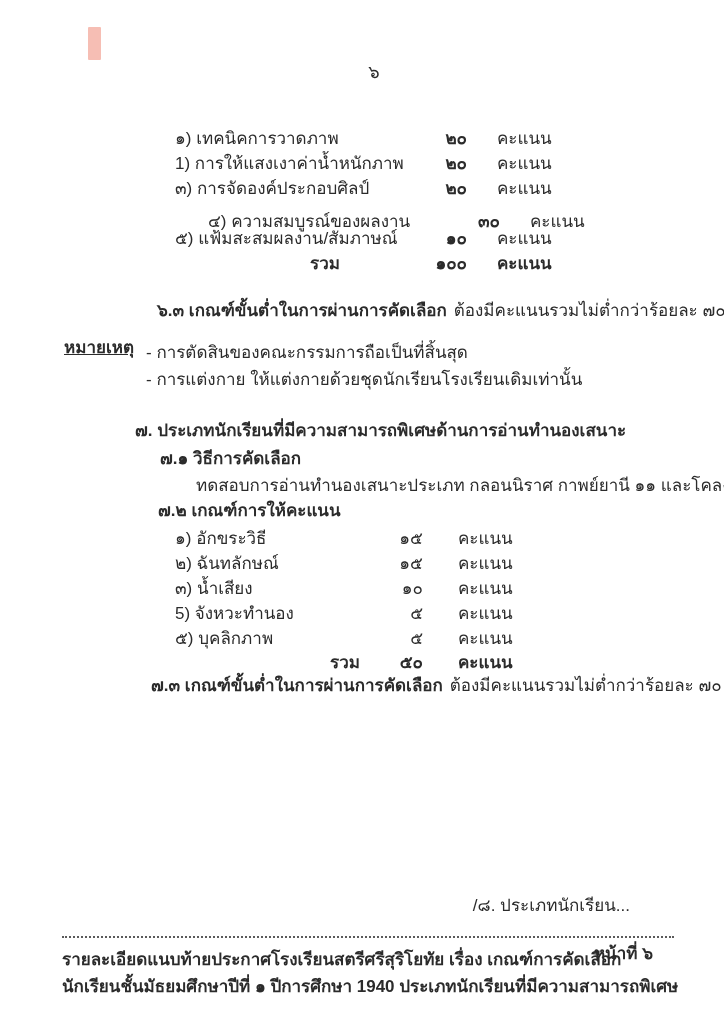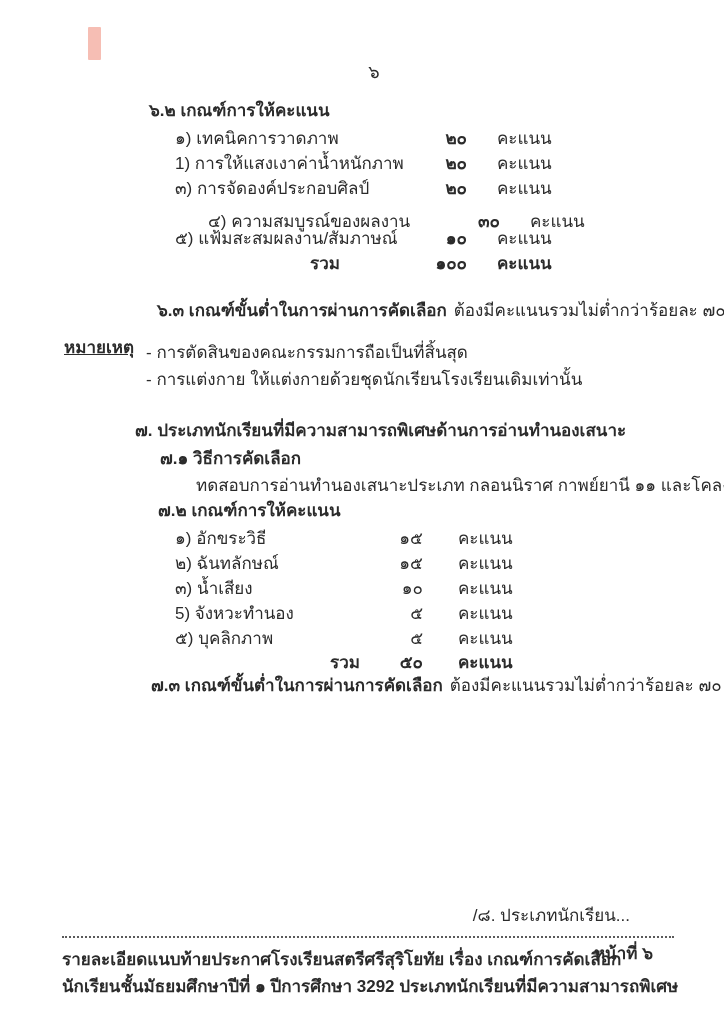--- a/index.html
+++ b/index.html
@@ -40,36 +40,35 @@
   .t72 .score{position:absolute;left:343px;width:80px;text-align:right;}
   .t72 .unit{position:absolute;left:458px;}
   .t72 .total-lbl{left:330px;}
   .r0-62{top:129px;} .r1-62{top:154px;} .r2-62{top:179px;} .r3-62{top:212px;margin-left:33px;} .r4-62{top:229px;} .rt-62{top:254px;}
   .r0-72{top:529px;} .r1-72{top:554px;} .r2-72{top:579px;} .r3-72{top:604px;} .r4-72{top:629px;padding-left:40px;} .rt-72{top:653px;}
   
   .remark-lbl{top:338px;left:64px;font-weight:bold;text-decoration:underline;}
   .note1{top:343px;left:146px;}
   .note2{top:370px;left:146px;}
   
-  .cont{top:896px;right:94px;margin-top:10px;}
+  .cont{top:896px;right:94px;}
   .dots{top:936px;left:62px;width:612px;border-top:2px dotted #5a5a5a;height:0;}
   .plabel{top:944px;right:71px;font-weight:bold;}
   .f1{top:950px;left:62px;font-weight:bold;}
   .f2{top:977px;left:62px;font-weight:bold;}
 </style>
 </head>
 <body>
 
 <div class="page">
 
   <div class="abs stamp"></div>
 
   <div class="abs pagenum">๖</div>
 
-  <div class="abs h62 b">๖.๒ เกณฑ์การให้คะแนน</div>
 
   <div>
     <div class="row t62 r0-62">
       <span class="lbl">๑) เทคนิคการวาดภาพ</span>
       <span class="score">๒๐</span>
       <span class="unit">คะแนน</span>
     </div>
     <div class="row t62 r1-62">
       <span class="lbl">1) การให้แสงเงาค่าน้ำหนักภาพ</span>
       <span class="score">๒๐</span>
@@ -144,15 +143,15 @@
   </div>
 
   <div class="abs h73">
     <span class="b">๗.๓ เกณฑ์ขั้นต่ำในการผ่านการคัดเลือก</span><span class="after-b">ต้องมีคะแนนรวมไม่ต่ำกว่าร้อยละ ๗๐</span>
   </div>
 
   <div class="abs cont">/๘. ประเภทนักเรียน...</div>
   <div class="abs dots"></div>
   <div class="abs plabel">หน้าที่ ๖</div>
   <div class="abs f1">รายละเอียดแนบท้ายประกาศโรงเรียนสตรีศรีสุริโยทัย เรื่อง เกณฑ์การคัดเลือก</div>
-  <div class="abs f2">นักเรียนชั้นมัธยมศึกษาปีที่ ๑ ปีการศึกษา 3292 ประเภทนักเรียนที่มีความสามารถพิเศษ</div>
+  <div class="abs f2">นักเรียนชั้นมัธยมศึกษาปีที่ ๑ ปีการศึกษา 1940 ประเภทนักเรียนที่มีความสามารถพิเศษ</div>
 
 </div>
 
 </body></html>

